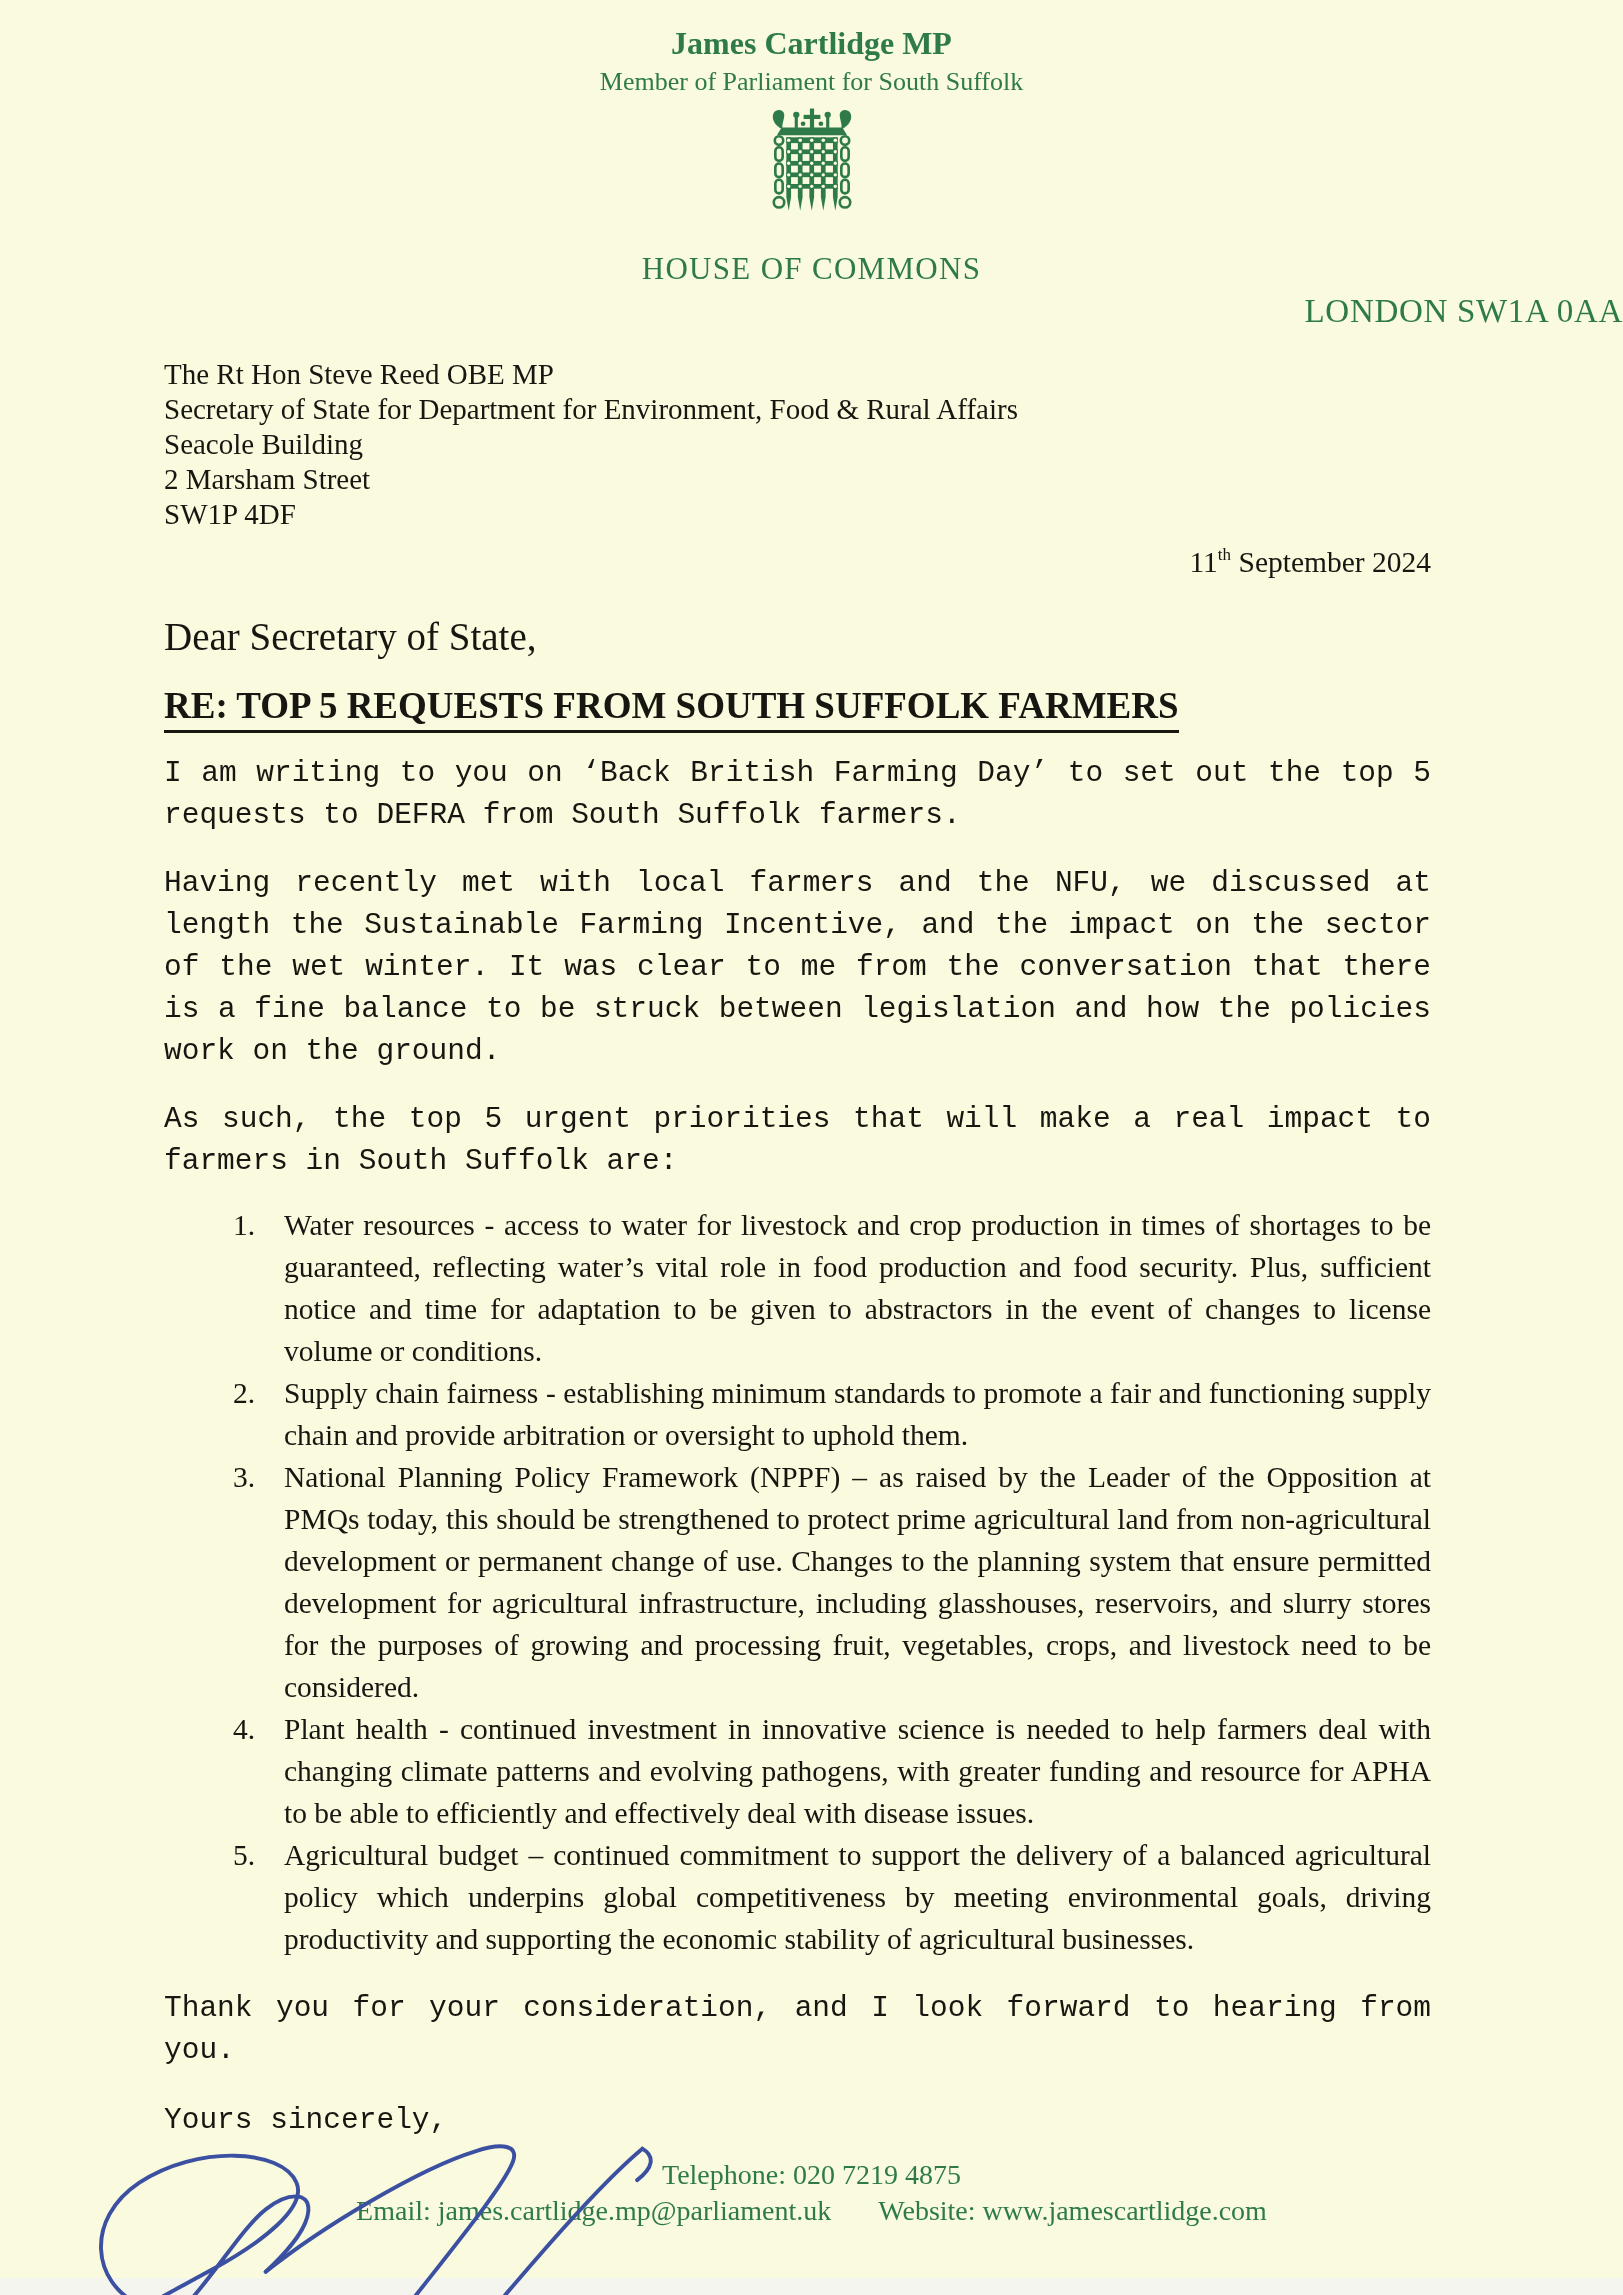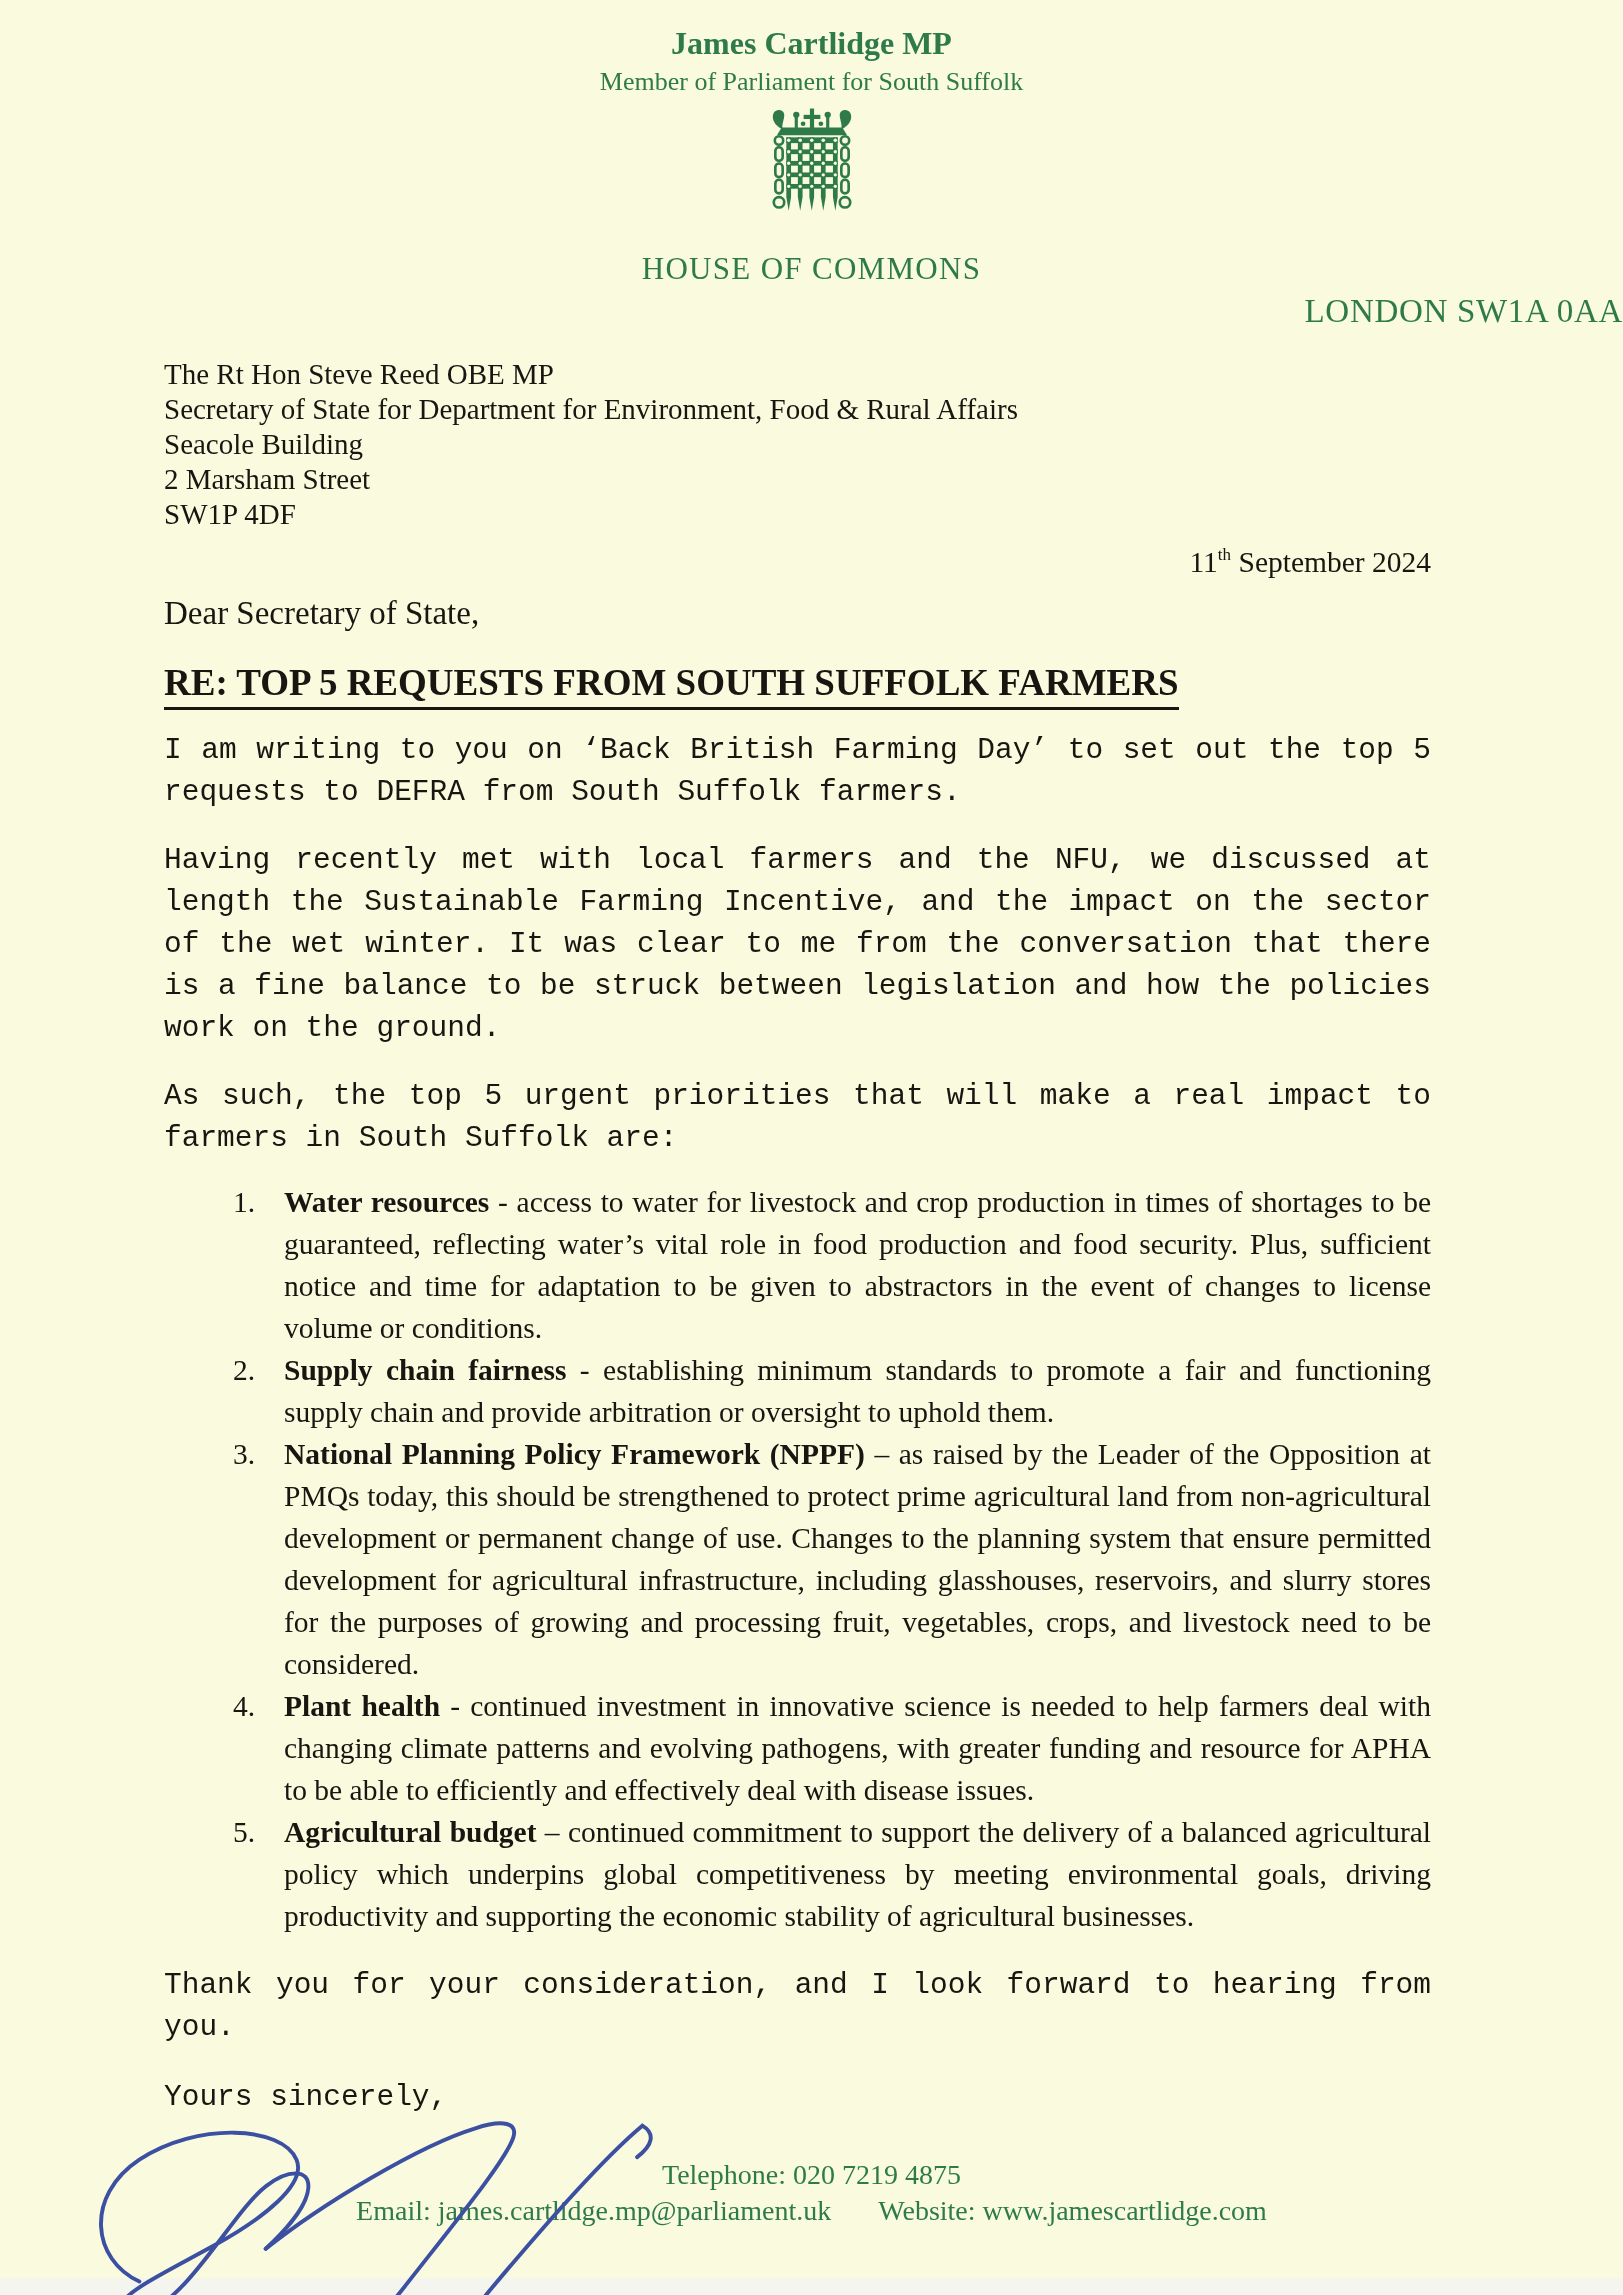--- a/index.html
+++ b/index.html
@@ -21,29 +21,29 @@
   .mp-name{font-size:32px;font-weight:bold;line-height:39px;}
   .mp-subtitle{font-size:26px;line-height:34px;margin-top:2.6px;}
   .crest{margin-top:9.2px;line-height:0;}
   .crest svg{display:inline-block;}
   .hoc{font-size:31px;line-height:45px;margin-top:6.5px;letter-spacing:1.3px;}
   .hoc-addr{font-size:33px;line-height:39px;margin-top:1.3px;letter-spacing:0.7px;text-align:right;}
   .content{margin-left:164px;width:1267px;}
   .recipient{margin-top:26px;font-size:29px;line-height:35px;}
   .date{margin-top:3.9px;text-align:right;font-size:29.5px;line-height:37px;}
   .date sup{font-size:17px;vertical-align:11.8px;}
-  .salutation{margin-top:13px;font-size:33px;line-height:39px;}
+  .salutation{margin-top:36px;font-size:39px;line-height:39px;}
   .subject{margin-top:29px;font-size:37px;line-height:41px;}
   .subject-text{font-weight:bold;border-bottom:3.3px solid var(--ink);padding-bottom:4.6px;}
   .para{margin-top:26px;font-size:29.5px;line-height:42px;text-align:justify;font-family:Liberation Mono, monospace;}
   .req-list{margin-top:22px;list-style:none;margin-left:69px;}
   .req-list li{display:flex;font-size:29.5px;line-height:42px;}
   .req-list .num{width:51px;flex:0 0 51px;}
   .req-list .li-body{flex:1;text-align:justify;}
-  .req-list b{font-weight:bold;margin-top:34px;}
+  .req-list b{font-weight:normal;margin-top:34px;}
   .thanks{margin-top:27.5px;}
   .valediction{margin-top:27.5px;}
   .sig-block{position:relative;height:202px;margin-top:3.9px;}
   .sig-svg{position:absolute;left:-98px;top:-2.6px;overflow:visible;z-index:2;}
   .signatory{position:absolute;left:19.6px;top:177px;font-size:29px;font-weight:bold;z-index:1;}
   .footer{position:absolute;top:2157px;left:0;width:100%;text-align:center;color:var(--green);font-size:28px;line-height:35px;}
   .f-line2{margin-top:1.3px;}
   .f-line2 span:first-child{margin-right:47px;}
   .scan-edge{position:absolute;bottom:0;left:0;width:100%;height:17px;background:#f5f5ef;}
   .g-stroke{stroke:var(--green);fill:none;}

